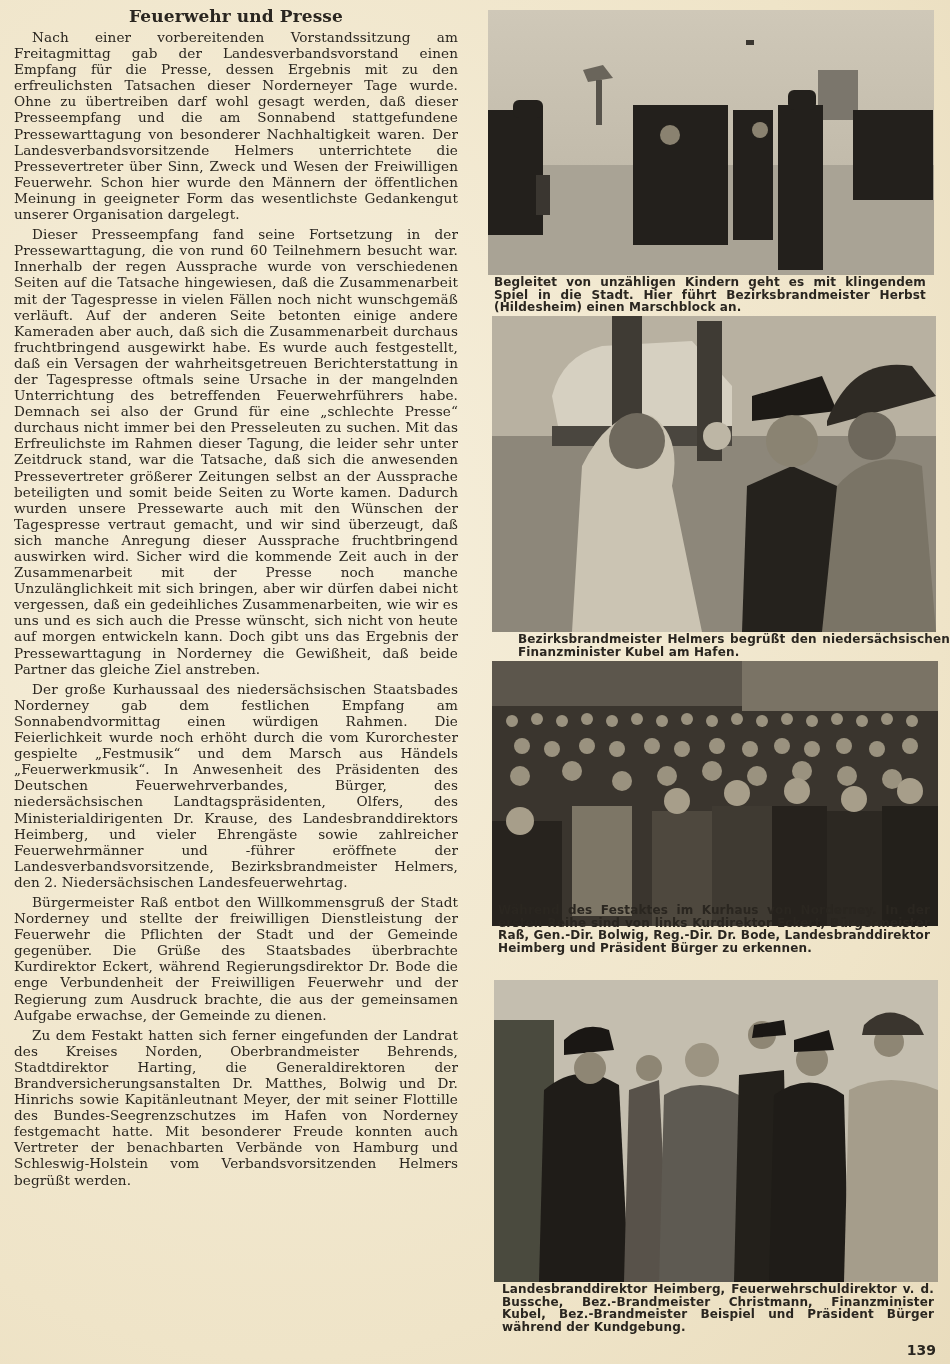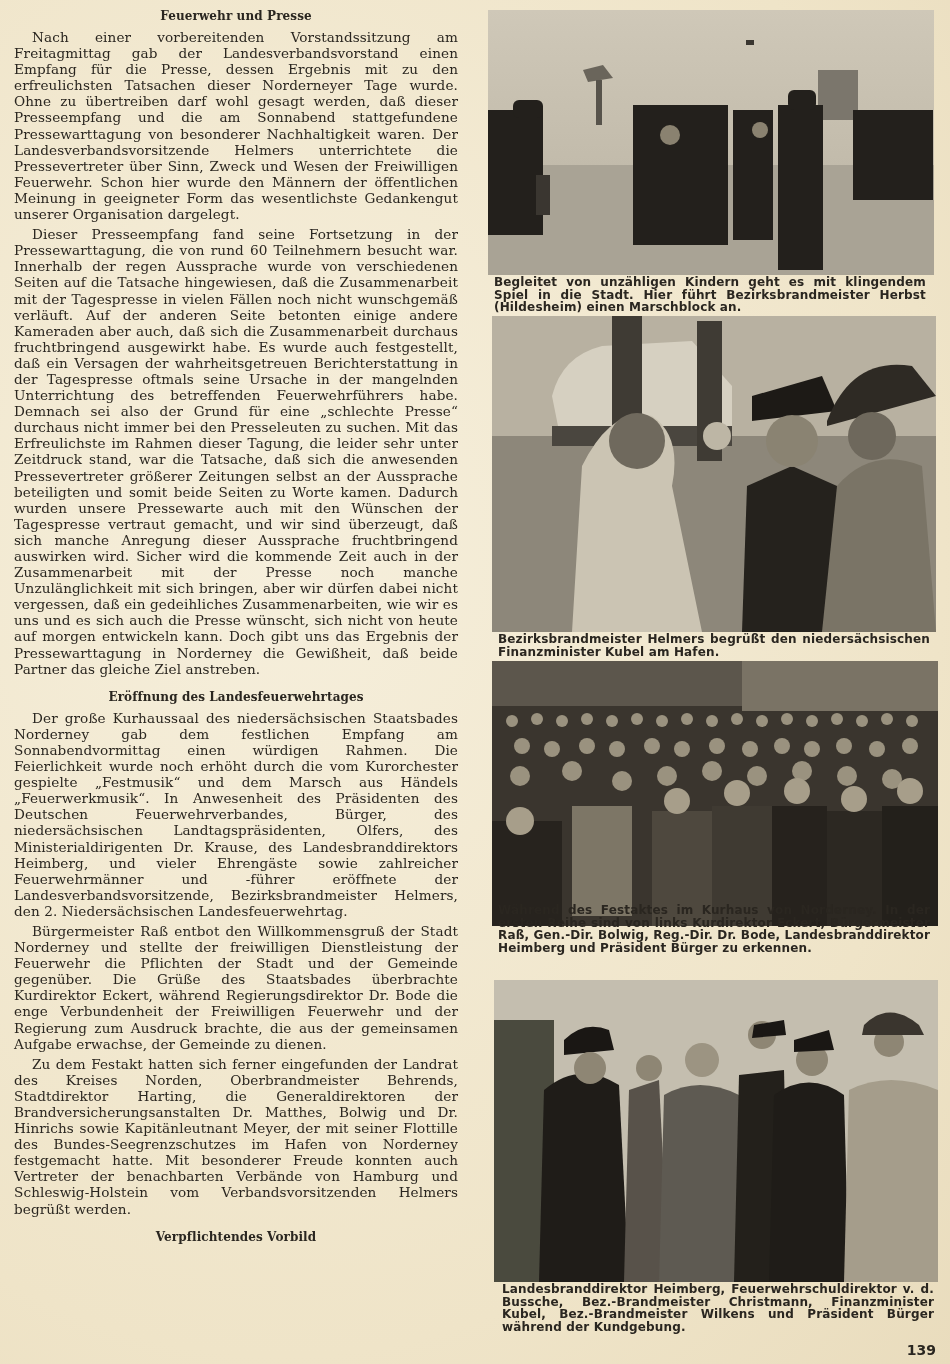--- a/index.html
+++ b/index.html
@@ -10,21 +10,21 @@
     position: relative;
     font-family: "DejaVu Serif", "Liberation Serif", serif;
     color: #2a2620;
   }
   .left-col {
     position: absolute; left: 10px; top: 6px; width: 452px;
     font-size: 13.6px; line-height: 16.1px; letter-spacing: 0.1px;
   }
   .left-col h2 {
     font-family: "DejaVu Serif", serif;
-    font-weight: bold; font-size: 12px; text-align: center;
+    font-weight: bold; font-size: 17px; text-align: center;
     margin: 2px 0 3px 0; line-height: 17px;
   }
   .left-col p {
     margin: 4px; text-align: justify; text-indent: 18px;
     hyphens: manual;
   }
   .left-col h2.sec { margin-top: 12px; margin-bottom: 4px; }
   .photo {
     position: absolute; overflow: hidden;
     background: #6e6a62;
@@ -43,26 +43,24 @@
   svg { display: block; }
 </style>
 </head>
 <body>
 
 <div class="left-col">
   <h2>Feuerwehr und Presse</h2>
   <p>Nach einer vorbereitenden Vorstandssitzung am Freitagmittag gab der Landesverbandsvorstand einen Empfang für die Presse, dessen Ergebnis mit zu den erfreulichsten Tatsachen dieser Norderneyer Tage wurde. Ohne zu übertreiben darf wohl gesagt werden, daß dieser Presseempfang und die am Sonnabend stattgefundene Pressewarttagung von besonderer Nachhaltigkeit waren. Der Landesverbandsvorsitzende Helmers unterrichtete die Pressevertreter über Sinn, Zweck und Wesen der Freiwilligen Feuerwehr. Schon hier wurde den Männern der öffentlichen Meinung in geeigneter Form das wesentlichste Gedankengut unserer Organisation dargelegt.</p>
   <p>Dieser Presseempfang fand seine Fortsetzung in der Pressewarttagung, die von rund 60 Teilnehmern besucht war. Innerhalb der regen Aussprache wurde von verschiedenen Seiten auf die Tatsache hingewiesen, daß die Zusammenarbeit mit der Tagespresse in vielen Fällen noch nicht wunschgemäß verläuft. Auf der anderen Seite betonten einige andere Kameraden aber auch, daß sich die Zusammenarbeit durchaus fruchtbringend ausgewirkt habe. Es wurde auch festgestellt, daß ein Versagen der wahrheitsgetreuen Berichterstattung in der Tagespresse oftmals seine Ursache in der mangelnden Unterrichtung des betreffenden Feuerwehrführers habe. Demnach sei also der Grund für eine „schlechte Presse“ durchaus nicht immer bei den Presseleuten zu suchen. Mit das Erfreulichste im Rahmen dieser Tagung, die leider sehr unter Zeitdruck stand, war die Tatsache, daß sich die anwesenden Pressevertreter größerer Zeitungen selbst an der Aussprache beteiligten und somit beide Seiten zu Worte kamen. Dadurch wurden unsere Pressewarte auch mit den Wünschen der Tagespresse vertraut gemacht, und wir sind überzeugt, daß sich manche Anregung dieser Aussprache fruchtbringend auswirken wird. Sicher wird die kommende Zeit auch in der Zusammenarbeit mit der Presse noch manche Unzulänglichkeit mit sich bringen, aber wir dürfen dabei nicht vergessen, daß ein gedeihliches Zusammenarbeiten, wie wir es uns und es sich auch die Presse wünscht, sich nicht von heute auf morgen entwickeln kann. Doch gibt uns das Ergebnis der Pressewarttagung in Norderney die Gewißheit, daß beide Partner das gleiche Ziel anstreben.</p>
 
-  <h2 class="sec">Eröffnung des Landesfeuerwehrtages</h2>
   <p>Der große Kurhaussaal des niedersächsischen Staatsbades Norderney gab dem festlichen Empfang am Sonnabendvormittag einen würdigen Rahmen. Die Feierlichkeit wurde noch erhöht durch die vom Kurorchester gespielte „Festmusik“ und dem Marsch aus Händels „Feuerwerkmusik“. In Anwesenheit des Präsidenten des Deutschen Feuerwehrverbandes, Bürger, des niedersächsischen Landtagspräsidenten, Olfers, des Ministerialdirigenten Dr. Krause, des Landesbranddirektors Heimberg, und vieler Ehrengäste sowie zahlreicher Feuerwehrmänner und -führer eröffnete der Landesverbandsvorsitzende, Bezirksbrandmeister Helmers, den 2. Niedersächsischen Landesfeuerwehrtag.</p>
   <p>Bürgermeister Raß entbot den Willkommensgruß der Stadt Norderney und stellte der freiwilligen Dienstleistung der Feuerwehr die Pflichten der Stadt und der Gemeinde gegenüber. Die Grüße des Staatsbades überbrachte Kurdirektor Eckert, während Regierungsdirektor Dr. Bode die enge Verbundenheit der Freiwilligen Feuerwehr und der Regierung zum Ausdruck brachte, die aus der gemeinsamen Aufgabe erwachse, der Gemeinde zu dienen.</p>
   <p>Zu dem Festakt hatten sich ferner eingefunden der Landrat des Kreises Norden, Oberbrandmeister Behrends, Stadtdirektor Harting, die Generaldirektoren der Brandversicherungsanstalten Dr. Matthes, Bolwig und Dr. Hinrichs sowie Kapitänleutnant Meyer, der mit seiner Flottille des Bundes-Seegrenzschutzes im Hafen von Norderney festgemacht hatte. Mit besonderer Freude konnten auch Vertreter der benachbarten Verbände von Hamburg und Schleswig-Holstein vom Verbandsvorsitzenden Helmers begrüßt werden.</p>
 
-  <h2 class="sec">Verpflichtendes Vorbild</h2>
 </div>
 
 <div class="photo" style="left:488px; top:10px; width:446px; height:265px;">
   <svg width="446" height="265" viewBox="0 0 446 265">
     <defs>
       <linearGradient id="sky1" x1="0" y1="0" x2="0" y2="1">
         <stop offset="0" stop-color="#cfc8b8"></stop>
           <stop offset="1" stop-color="#b9b2a2"></stop>
       </linearGradient>
     </defs>
@@ -101,21 +99,21 @@
     <circle cx="145" cy="125" r="28" fill="#6f695d"></circle>
     <path d="M250,316 L255,170 L300,150 L345,170 L350,316 Z" fill="#25221d"></path>
     <path d="M260,80 L330,60 L345,95 L260,105 Z" fill="#1d1a16"></path>
     <circle cx="300" cy="125" r="26" fill="#8a8372"></circle>
     <path d="M330,316 L345,170 Q380,130 430,150 L444,316 Z" fill="#7a7466"></path>
     <path d="M335,105 Q360,40 420,50 L444,80 L335,110 Z" fill="#2e2a24"></path>
     <circle cx="380" cy="120" r="24" fill="#6e685c"></circle>
     <circle cx="225" cy="120" r="14" fill="#bdb6a5"></circle>
   </svg>
 </div>
-<div class="caption" style="left:498px; top:633px; width:432px;">Bezirksbrandmeister Helmers begrüßt den niedersächsischen Finanzminister Kubel am Hafen.</div>
+<div class="caption" style="left:518px; top:633px; width:432px;">Bezirksbrandmeister Helmers begrüßt den niedersächsischen Finanzminister Kubel am Hafen.</div>
 
 <div class="photo" style="left:492px; top:661px; width:446px; height:265px;">
   <svg width="446" height="265" viewBox="0 0 446 265">
     <rect width="446" height="265" fill="#3a352e"></rect>
     <rect x="0" y="0" width="446" height="45" fill="#5c564c"></rect>
     <rect x="250" y="0" width="196" height="50" fill="#7a7365"></rect>
     <g fill="#9a927f">
       <circle cx="20" cy="60" r="6"></circle>
         <circle cx="45" cy="58" r="6"></circle>
         <circle cx="70" cy="60" r="6"></circle>
@@ -188,15 +186,15 @@
     <circle cx="268" cy="55" r="14" fill="#8e8674"></circle>
     <path d="M260,45 L290,40 L292,55 L258,58 Z" fill="#1a1714"></path>
     <path d="M275,302 L280,115 Q315,90 350,115 L355,302 Z" fill="#1f1c18"></path>
     <circle cx="318" cy="80" r="16" fill="#8e8674"></circle>
     <path d="M300,60 L335,50 L340,70 L300,72 Z" fill="#1a1714"></path>
     <path d="M350,302 L355,110 Q395,90 444,110 L444,302 Z" fill="#a59d8b"></path>
     <circle cx="395" cy="62" r="15" fill="#8e8674"></circle>
     <path d="M370,45 Q395,20 425,45 L430,55 L368,55 Z" fill="#3a352e"></path>
   </svg>
 </div>
-<div class="caption" style="left:502px; top:1283px; width:432px;">Landesbranddirektor Heimberg, Feuerwehrschuldirektor v. d. Bussche, Bez.-Brandmeister Christmann, Finanzminister Kubel, Bez.-Brandmeister Wilkens und Präsident Bürger während der Kundgebung.</div>
+<div class="caption" style="left:502px; top:1283px; width:432px;">Landesbranddirektor Heimberg, Feuerwehrschuldirektor v. d. Bussche, Bez.-Brandmeister Christmann, Finanzminister Kubel, Bez.-Brandmeister Beispiel und Präsident Bürger während der Kundgebung.</div>
 
 <div class="page-number">139</div>
 
 </body></html>

